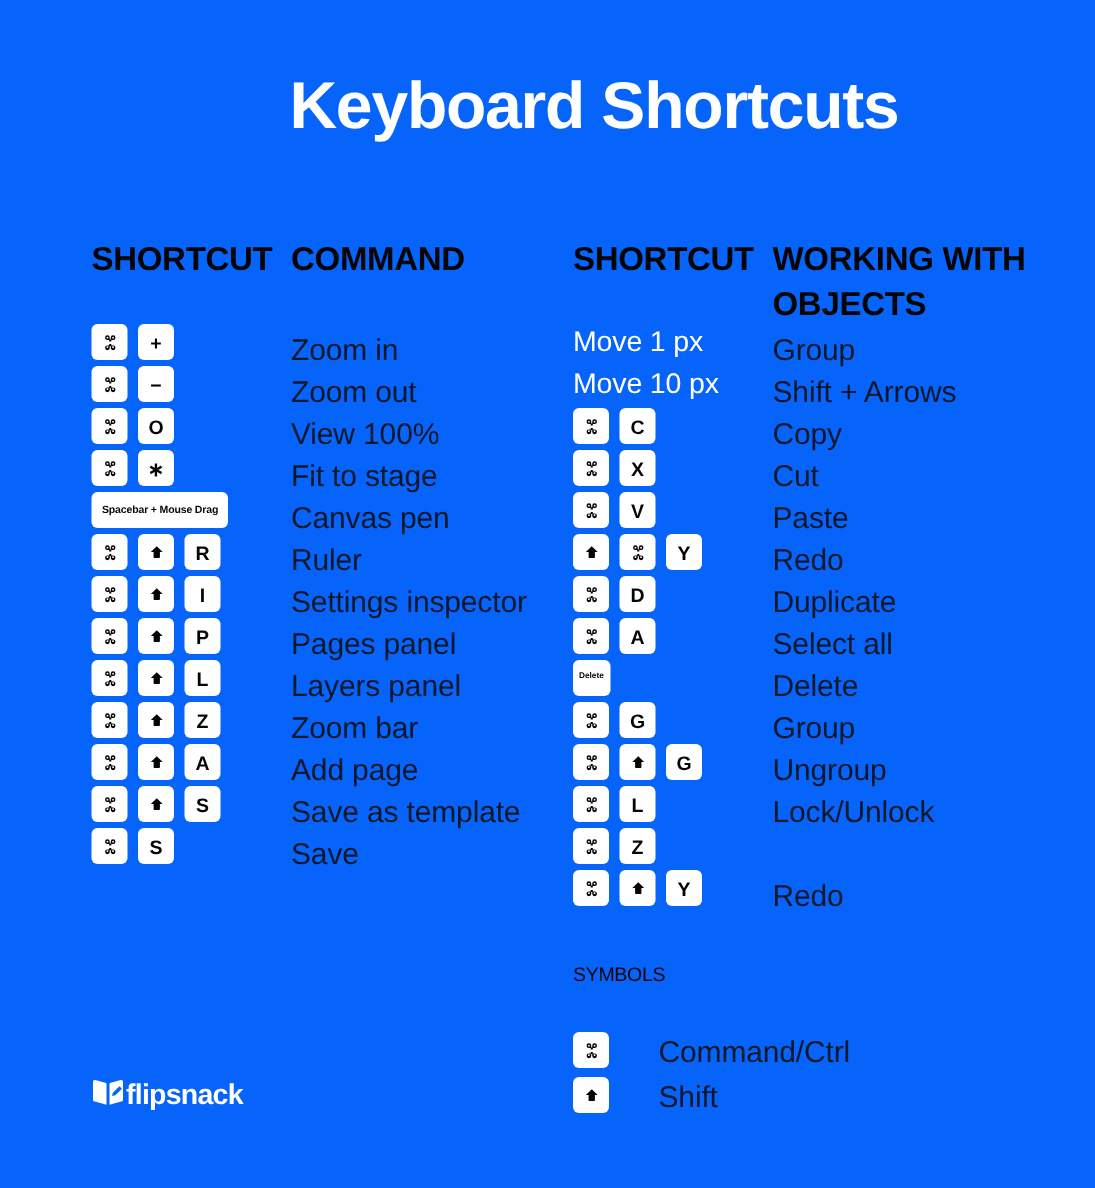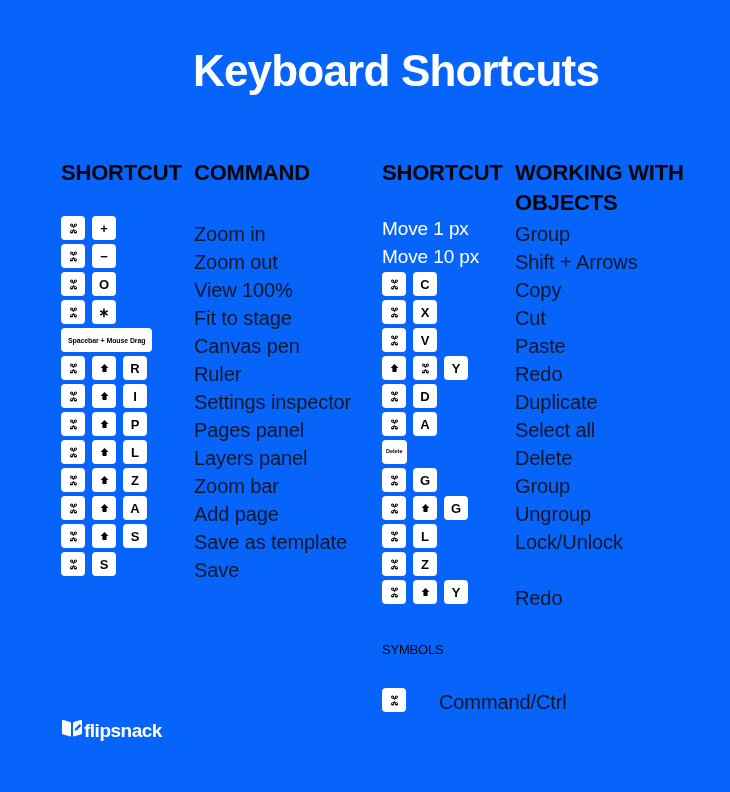--- a/index.html
+++ b/index.html
@@ -505,20 +505,30 @@
       <div class="row">
         <div class="keys">
           <span class="key">
             <svg width="13" height="13" viewBox="0 0 24 24">
               <path d="M8.5 2.8a2.9 2.9 0 1 0 0 5.8h2.2v6.8H8.5a2.9 2.9 0 1 0 2.9 2.9v-2.2h1.2v2.2a2.9 2.9 0 1 0 2.9-2.9h-2.2V8.6h2.2a2.9 2.9 0 1 0-2.9-2.9v2.2h-1.2V5.7a2.9 2.9 0 0 0-2.9-2.9zm0 1.8a1.1 1.1 0 0 1 1.1 1.1v1.1H8.5a1.1 1.1 0 1 1 0-2.2zm7 0a1.1 1.1 0 1 1 0 2.2h-1.1V5.7a1.1 1.1 0 0 1 1.1-1.1zM10.7 10.4h2.6v3.2h-2.6zM8.5 16.4h1.1v1.1a1.1 1.1 0 1 1-1.1-1.1zm5.9 0h1.1a1.1 1.1 0 1 1-1.1 1.1z" fill="#050505"></path>
             </svg>
           </span>
         </div>
         <span class="label">Command/Ctrl</span>
       </div>
+      <div class="row">
+        <div class="keys">
+          <span class="key">
+            <svg width="11" height="11" viewBox="0 0 24 24">
+              <path d="M12 2.4 3.4 11h4v7.2c0 .8.6 1.4 1.4 1.4h6.4c.8 0 1.4-.6 1.4-1.4V11h4Z" fill="#050505"></path>
+            </svg>
+          </span>
+        </div>
+        <span class="label">Shift</span>
+      </div>
     </div>
 
   <div class="logo">
     <span class="logo-mark">
       <svg width="22" height="18" viewBox="0 0 22 18" aria-hidden="true">
         <path d="M1 2.2C1 1.3 1.7 0.8 2.5 1L9.2 2.9C9.7 3 10 3.5 10 4V17C10 17.3 9.7 17.5 9.4 17.4L1.6 15.2C1.2 15.1 1 14.8 1 14.4Z" fill="#ffffff"></path>
         <path d="M12 4C12 3.5 12.3 3 12.8 2.9L19.5 1C20.3 0.8 21 1.3 21 2.2V14.4C21 14.8 20.8 15.1 20.4 15.2L12.6 17.4C12.3 17.5 12 17.3 12 17Z" fill="#ffffff"></path>
         <path d="M18.6 5.1L14.2 9.5L13.7 11.7L15.9 11.2L20.3 6.8Z" fill="#0764fb"></path>
       </svg>
     </span>

